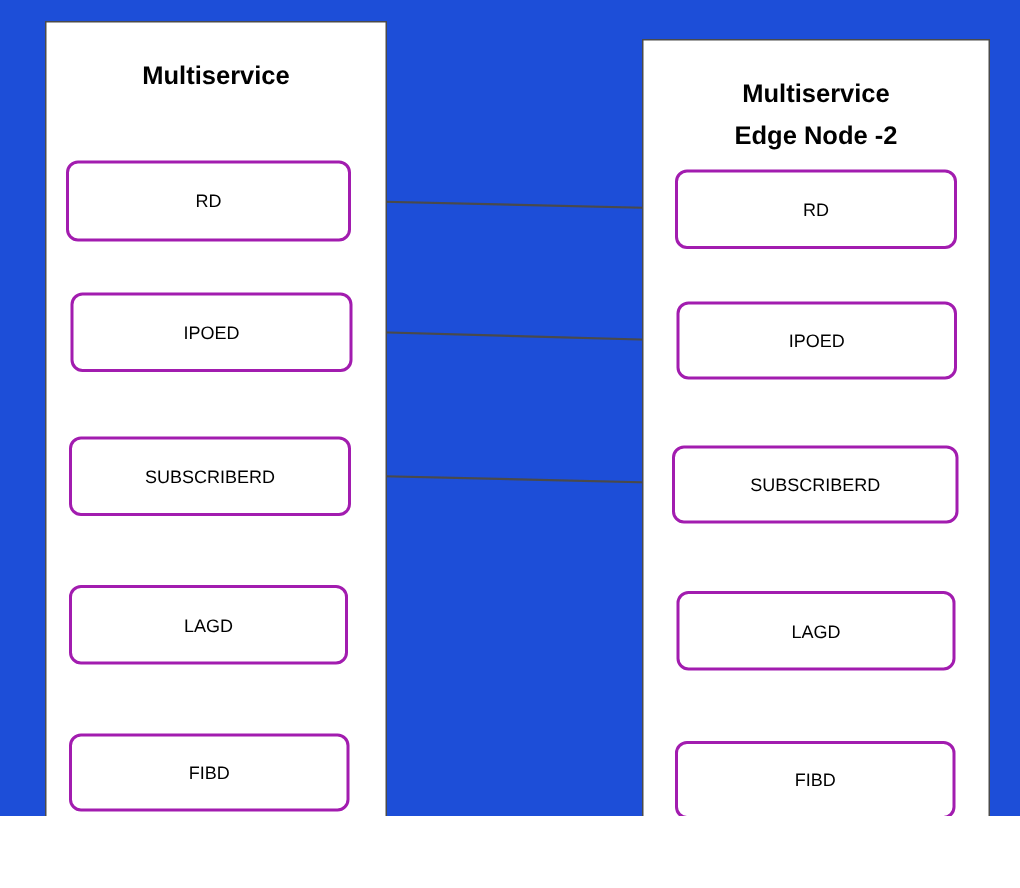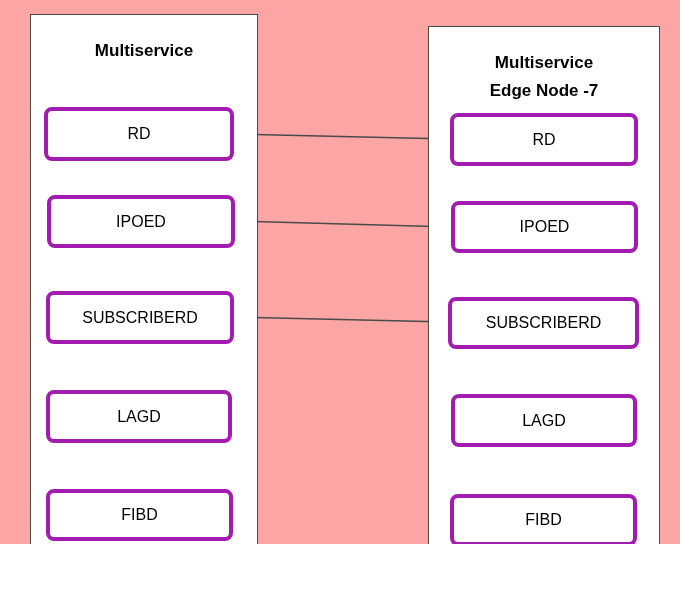--- a/index.html
+++ b/index.html
@@ -5,21 +5,21 @@
   html, body {
     margin: 0;
     padding: 0;
     background: #ffffff;
     font-family: "Liberation Sans", sans-serif;
   }
   .canvas {
     position: relative;
     width: 680px;
     height: 544px;
-    background: #fca5a5;
+    background: #1d4ed8;
     overflow: hidden;
   }
   .node {
     position: absolute;
     border: 1px solid #4a4a4a;
     background: #ffffff;
     box-sizing: border-box;
   }
   .node-1 { left: 30px; top: 14px; width: 228px; height: 556px; }
   .node-2 { left: 428px; top: 26px; width: 232px; height: 542px; }
@@ -29,28 +29,28 @@
     left: 0;
     width: 100%;
     text-align: center;
     font-weight: bold;
     font-size: 17px;
     line-height: 28px;
     color: #000000;
   }
   .proc-box {
     position: absolute;
-    border: 4px solid #a21caf;
+    border: 2px solid #a21caf;
     border-radius: 8px;
     background: #ffffff;
     box-sizing: border-box;
     display: flex;
     align-items: center;
     justify-content: center;
-    font-size: 16px;
+    font-size: 12px;
     color: #000000;
   }
   
   .n1-b0 { left: 44px;  top: 107px; width: 190px; height: 54px; }
   .n1-b1 { left: 47px;  top: 195px; width: 188px; height: 53px; }
   .n1-b2 { left: 46px;  top: 291px; width: 188px; height: 53px; }
   .n1-b3 { left: 46px;  top: 390px; width: 186px; height: 53px; }
   .n1-b4 { left: 46px;  top: 489px; width: 187px; height: 52px; }
   
   .n2-b0 { left: 450px; top: 113px; width: 188px; height: 53px; }
@@ -95,21 +95,21 @@
   <div class="proc-box n1-b3">
     <span>LAGD</span>
   </div>
   <div class="proc-box n1-b4">
     <span>FIBD</span>
   </div>
 
   <div class="node node-2">
     <div class="node-title">
       <div>Multiservice</div>
-      <div>Edge Node -7</div>
+      <div>Edge Node -2</div>
     </div>
   </div>
   <div class="proc-box n2-b0">
     <span>RD</span>
   </div>
   <div class="proc-box n2-b1">
     <span>IPOED</span>
   </div>
   <div class="proc-box n2-b2">
     <span>SUBSCRIBERD</span>

